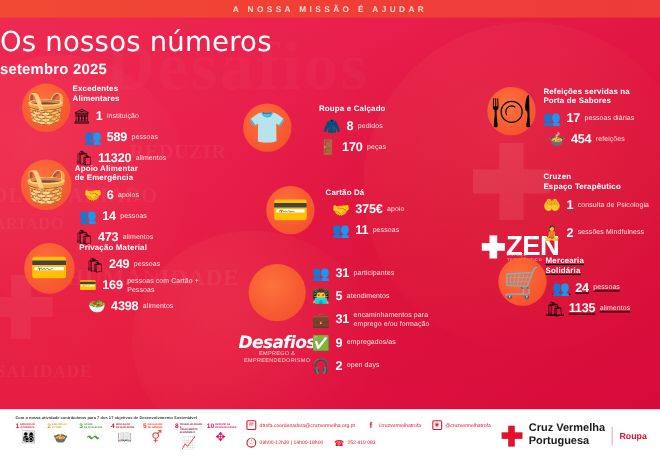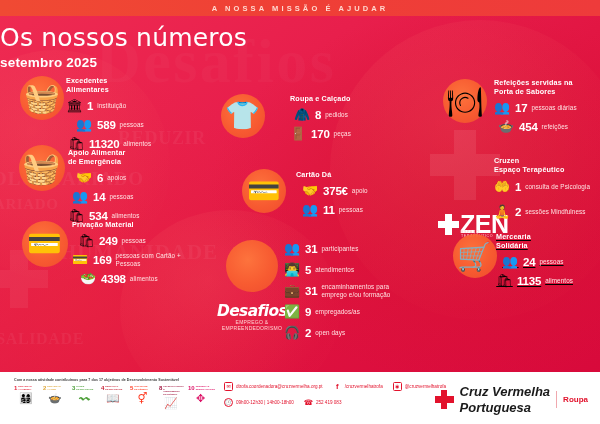--- a/index.html
+++ b/index.html
@@ -134,21 +134,21 @@
     display:flex; align-items:center; justify-content:center;
     font-size:5px; color:#e2122c; line-height:1;
   }
   .cico.sq { border-radius:1.5px; }
   .cico.nb { border:none; font-size:7.5px; }
   .f-logo { position:absolute; right:12px; top:12px; display:flex; align-items:center; gap:6px; }
   .f-logo .lcross { position:relative; width:19px; height:19px; }
   .f-logo .lcross i { position:absolute; background:#e2122c; }
   .f-logo .lcross i.h { left:0; top:6.3px; width:19px; height:6.4px; }
   .f-logo .lcross i.v { left:6.3px; top:0; width:6.4px; height:19px; }
-  .f-logo .lname { font-size:13px; font-weight:700; color:#1a1a1a; line-height:1.2;font-style:italic; }
+  .f-logo .lname { font-size:10px; font-weight:700; color:#1a1a1a; line-height:1.2; }
   .f-logo .ldiv { width:1px; height:17px; background:#f0a8ae; }
   .f-logo .lcity { font-size:8px; font-weight:700; color:#e2122c; }
 </style>
 </head>
 <body>
 
 <div class="page">
 
   <div class="wm">
     <div class="wm-blob" style="left:-60px;top:50px;width:230px;height:230px;"></div>
@@ -220,21 +220,21 @@
           <div class="val">6</div>
           <div class="unit">apoios</div>
         </div>
         <div class="row" style="padding-left:4px;">
           <div class="ic">👥</div>
           <div class="val">14</div>
           <div class="unit">pessoas</div>
         </div>
         <div class="row">
           <div class="ic">🛍</div>
-          <div class="val">534</div>
+          <div class="val">473</div>
           <div class="unit">alimentos</div>
         </div>
       </div>
     </div>
 
     <div class="art" style="left:16px;top:148px;width:58px;height:52px;">
       <div class="disc" style="width:46px;height:46px;left:6px;top:3px;"></div>
       <div class="glyph" style="font-size:28px;">💳</div>
     </div>
     <div class="block" style="left:72px;top:150px;width:130px;">

